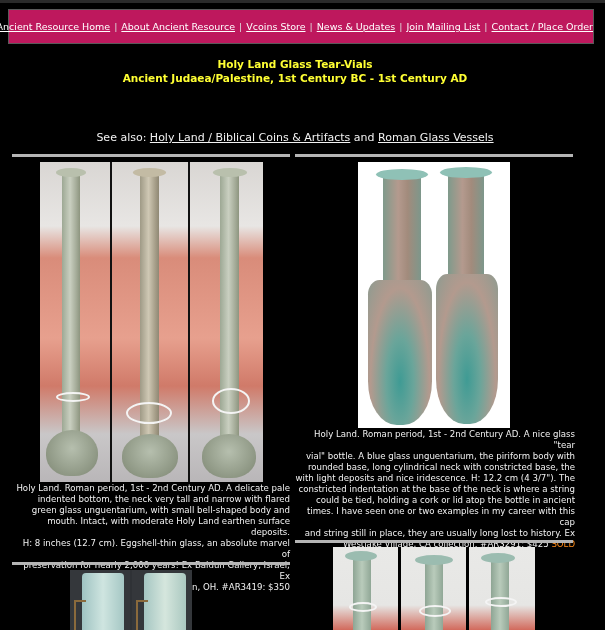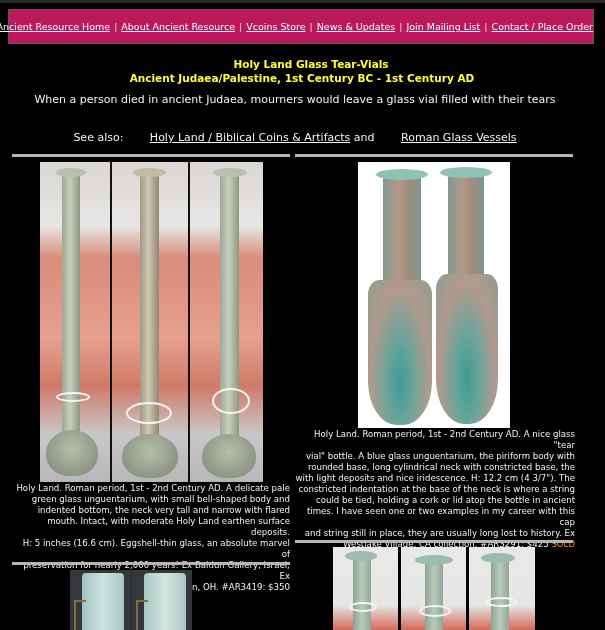--- a/index.html
+++ b/index.html
@@ -23,21 +23,21 @@
     color:#ffff33; font-weight:bold; font-size:10.5px; line-height:14px;
   }
   .intro {
     position:absolute; left:0; width:590px; top:93px; text-align:center;
     font-size:11px; line-height:14.5px; color:#f2f2f2;
   }
   .seealso {
     position:absolute; left:0; width:590px; top:131px; text-align:center;
     font-size:11px; color:#f2f2f2;
   }
-  .seealso a { color:#f2f2f2; text-decoration:underline;margin-left:23px; }
+  .seealso a { color:#f2f2f2; text-decoration:underline; }
   .divider { position:absolute; height:3px; background:#b5b5b5; }
   .photo { position:absolute; overflow:hidden; background:#ddd; }
   .panel { position:absolute; top:0; height:100%; }
   .caption {
     position:absolute; text-align:right; font-size:8.6px; line-height:11px; color:#f2f2f2;
   }
   .sold { color:#ff8c1a; }
   
   .hand-bg { background:linear-gradient(180deg,#d9d6d3 0%,#e8e6e4 20%,#d98c7a 30%,#e7a08e 55%,#d07a69 70%,#c9c7c8 85%,#b9b6b8 100%); }
   .vial-pale {
@@ -62,25 +62,24 @@
   <span class="sep">|</span>
   <a href="#">Vcoins Store</a>
   <span class="sep">|</span>
   <a href="#">News &amp; Updates</a>
   <span class="sep">|</span>
   <a href="#">Join Mailing List</a>
   <span class="sep">|</span>
   <a href="#">Contact / Place Order</a>
 </nav>
 
-<div class="title" style="top:57px;padding-left:16px;">Holy Land Glass Tear-Vials</div>
-<div class="title" style="top:71px;padding-left:7px;">Ancient Judaea/Palestine, 1st Century BC - 1st Century AD</div>
+<div class="title" style="top:57px;">Holy Land Glass Tear-Vials</div>
+<div class="title" style="top:71px;">Ancient Judaea/Palestine, 1st Century BC - 1st Century AD</div>
 
 <div class="intro">
-  <div>When a person died in ancient Judaea, mourners would leave a glass vial filled with their tears</div>
 </div>
 
 <div class="seealso">
   <span>See also: </span><a href="#">Holy Land / Biblical Coins &amp; Artifacts</a><span> and </span><a href="#">Roman Glass Vessels</a>
 </div>
 
 <div class="divider" style="left:12px; top:154px; width:278px;"></div>
 <div class="divider" style="left:295px; top:154px; width:278px;"></div>
 
 <div class="photo" style="left:40px; top:162px; width:223px; height:320px; background:#111;" title="Three views of a pale green glass unguentarium held in hand">
@@ -99,24 +98,24 @@
   <div class="panel hand-bg" style="left:150px; width:73px;">
     <div class="vial-pale" style="left:30px; top:8px; width:19px; height:270px;"></div>
     <div class="rim" style="left:23px; top:6px; width:34px; height:9px; background:#b9c0ad;"></div>
     <div class="bulb" style="left:12px; top:272px; width:54px; height:44px;"></div>
     <div class="string" style="left:22px; top:226px; width:34px; height:22px;"></div>
   </div>
 </div>
 
 <div class="caption" style="left:12px; top:483px; width:278px;">
   <div>Holy Land. Roman period, 1st - 2nd Century AD. A delicate pale</div>
+  <div>indented bottom, the neck very tall and narrow with flared</div>
   <div>green glass unguentarium, with small bell-shaped body and</div>
-  <div>indented bottom, the neck very tall and narrow with flared</div>
   <div>mouth. Intact, with moderate Holy Land earthen surface deposits.</div>
-  <div>H: 5 inches (16.6 cm). Eggshell-thin glass, an absolute marvel of</div>
+  <div>H: 8 inches (12.7 cm). Eggshell-thin glass, an absolute marvel of</div>
   <div>preservation for nearly 2,000 years! Ex Baidun Gallery, Israel; Ex</div>
   <div>Johnson collection, OH. #AR3419: $350</div>
 </div>
 
 <div class="divider" style="left:12px; top:562px; width:278px;"></div>
 
 <div class="photo" style="left:358px; top:162px; width:152px; height:266px; background:#fff;" title="Two views of a blue-green piriform glass tear vial">
   <div class="blue-vial-neck" style="left:25px; top:12px; width:38px; height:118px;"></div>
   <div class="rim" style="left:18px; top:7px; width:52px; height:11px;"></div>
   <div class="blue-vial-body" style="left:10px; top:118px; width:64px; height:145px;"></div>

